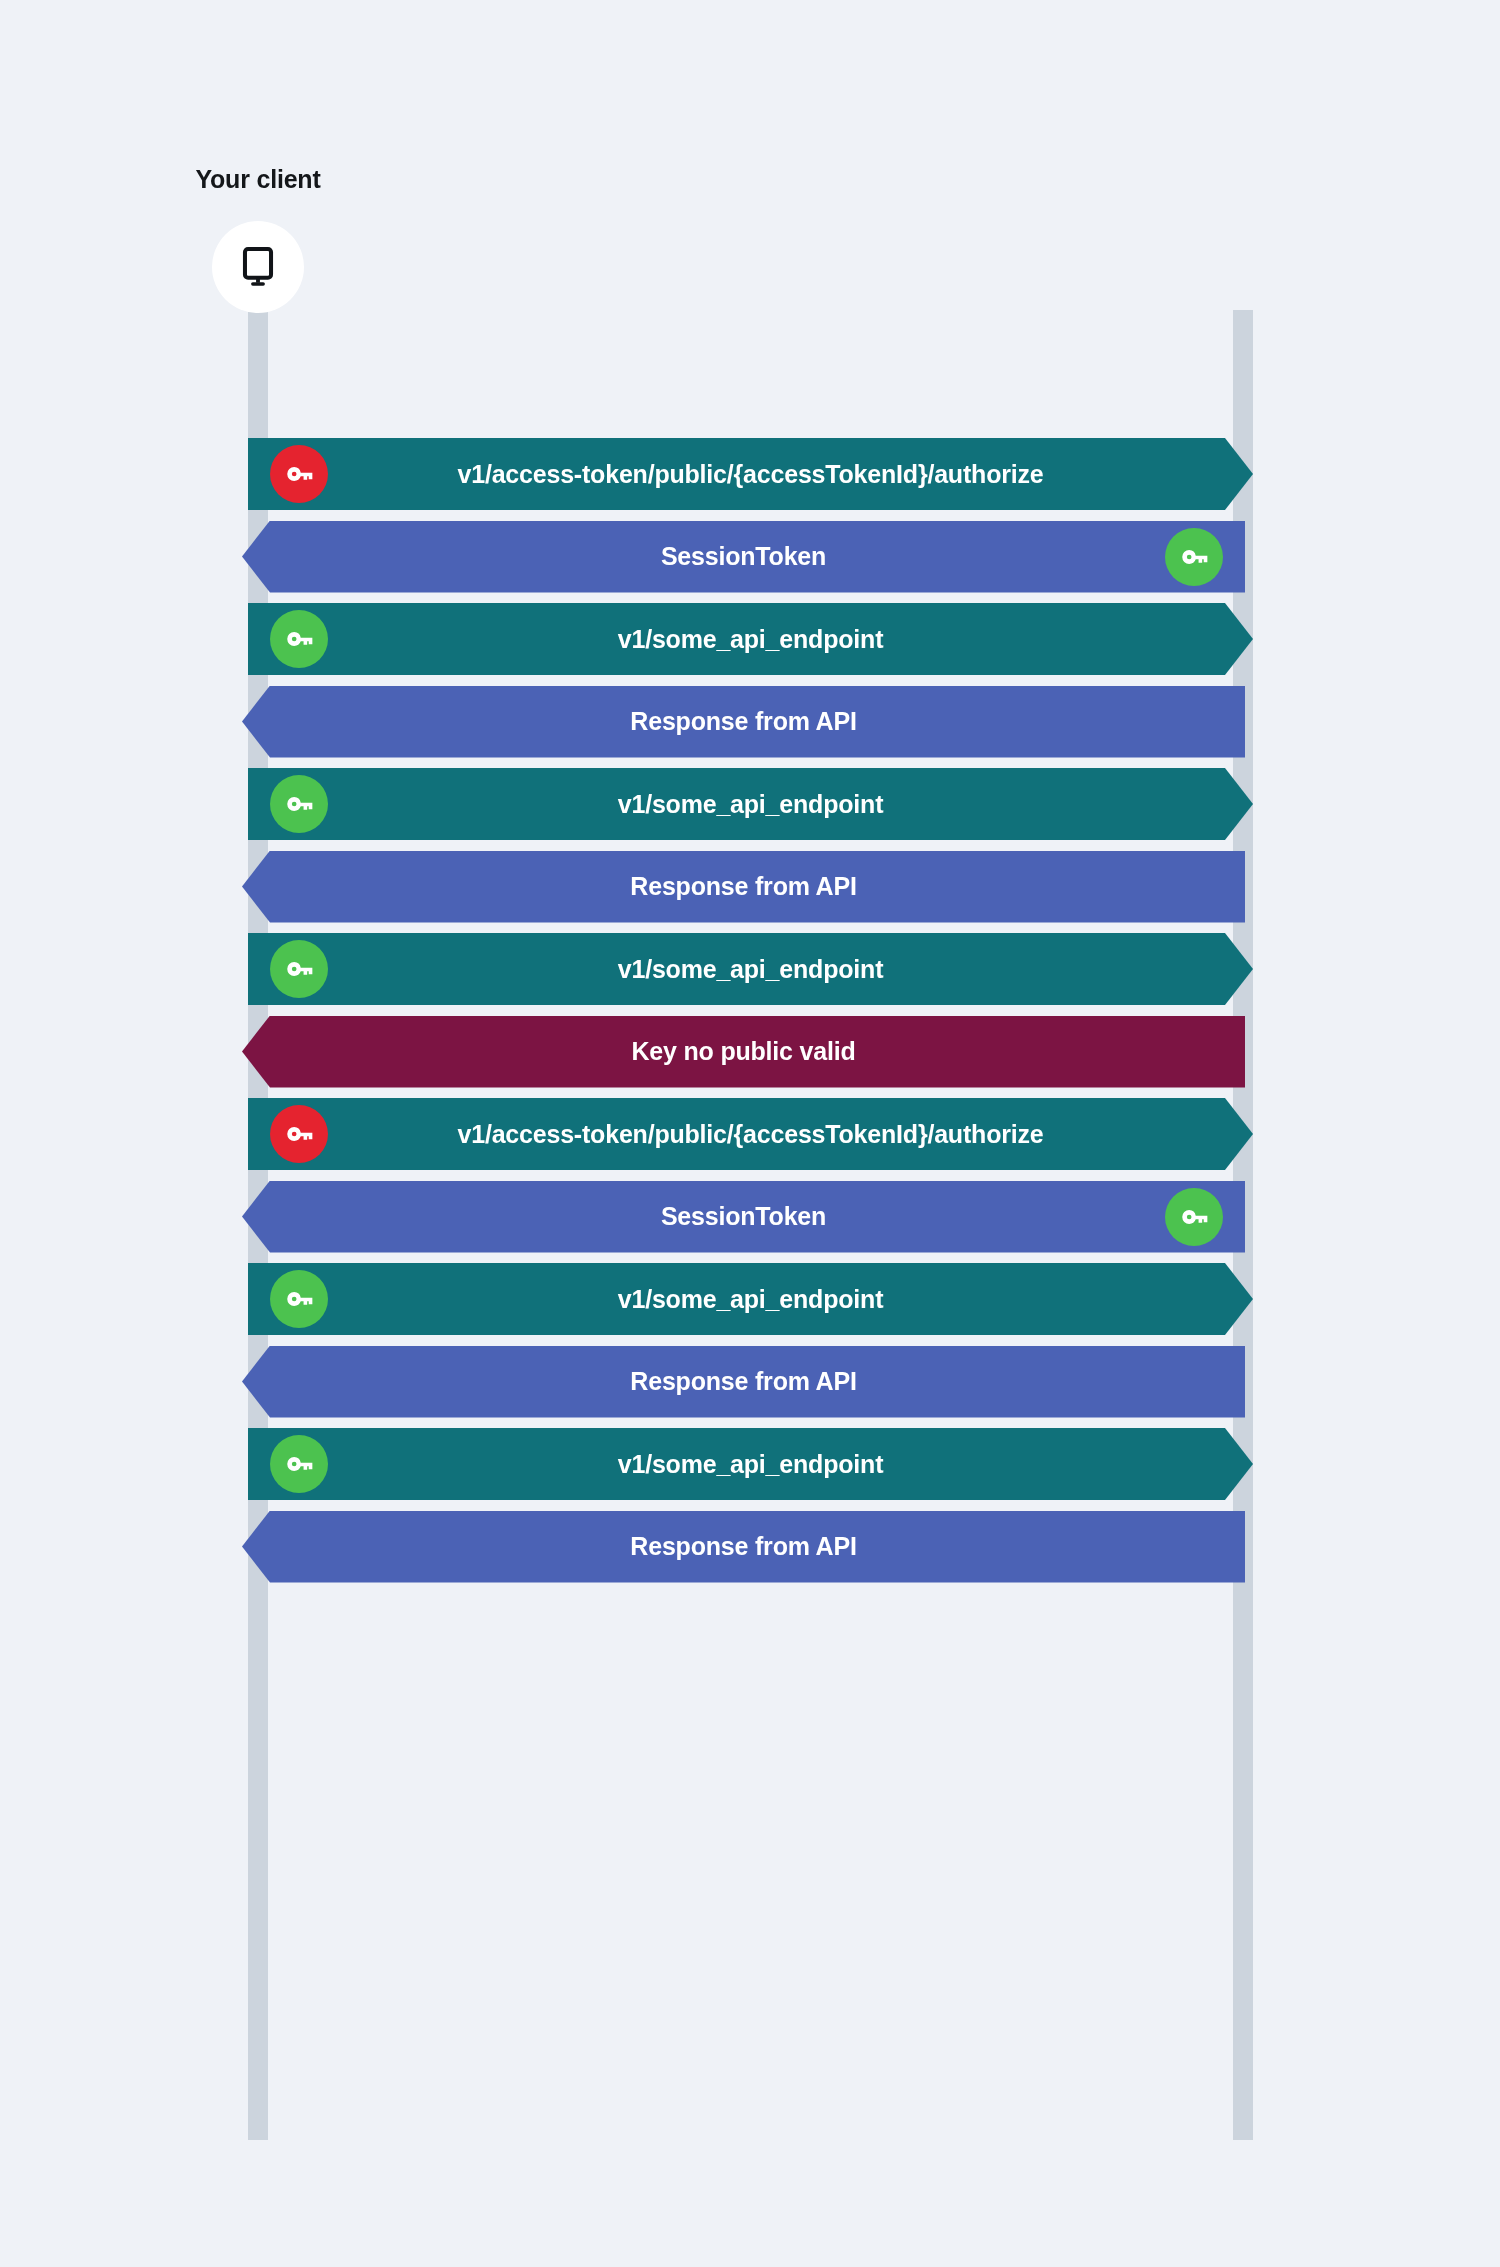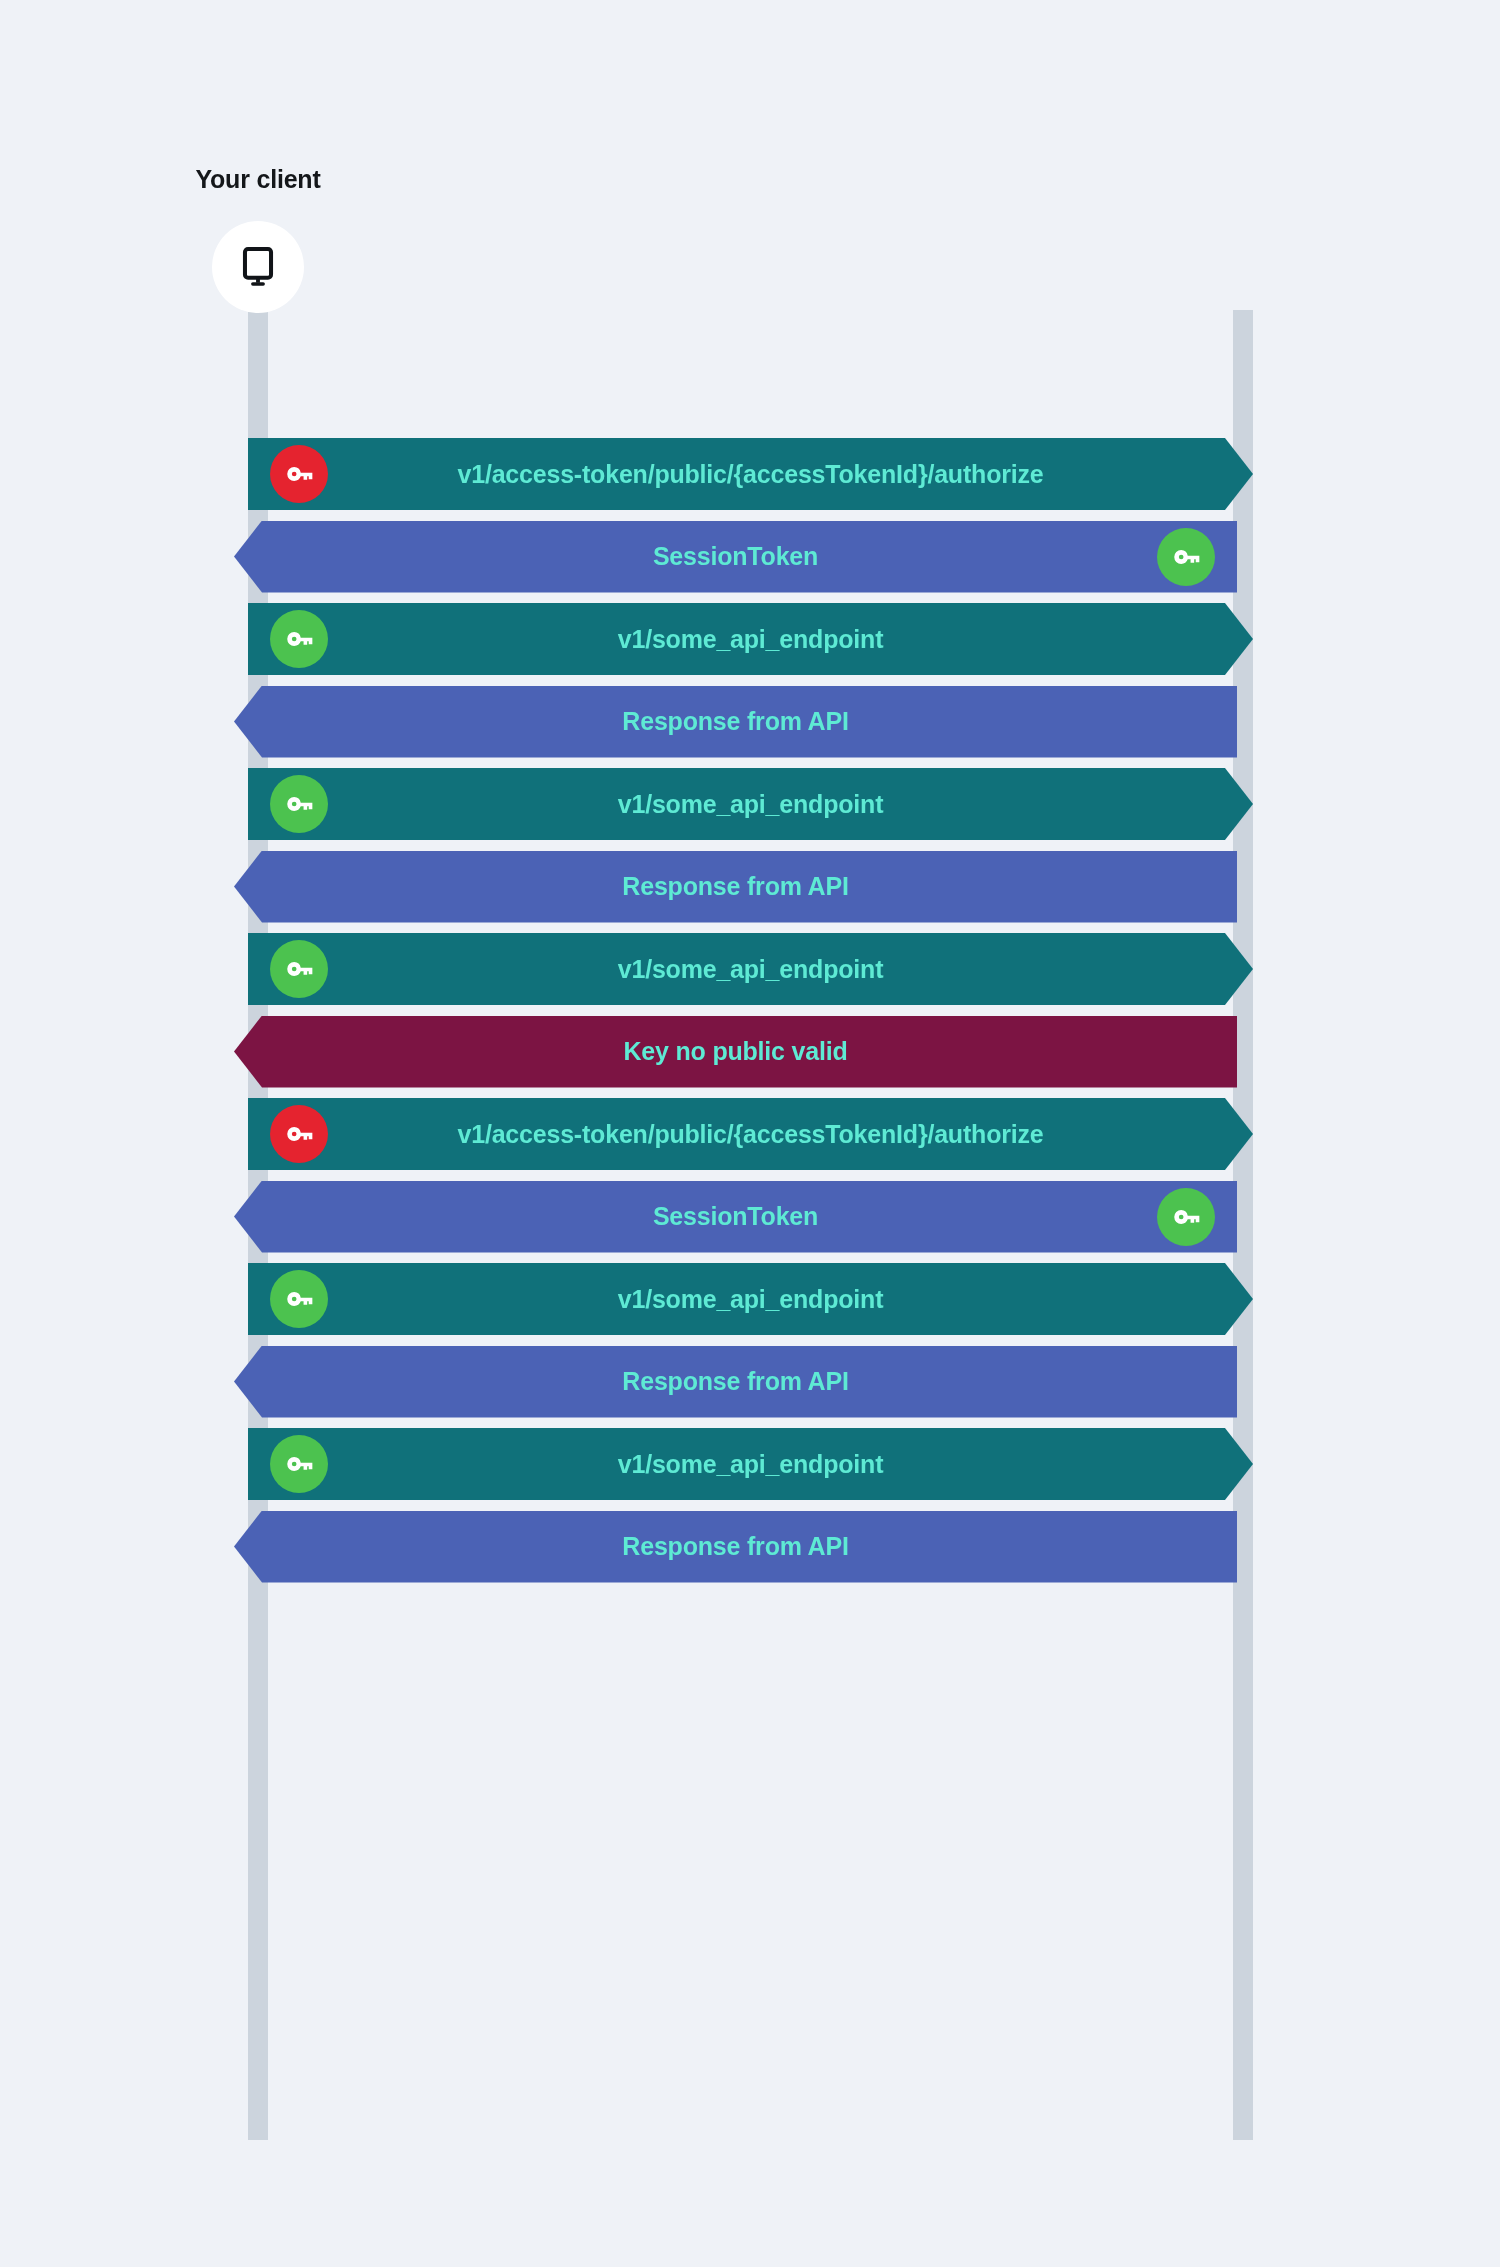--- a/index.html
+++ b/index.html
@@ -82,31 +82,31 @@
 
   
   .arrow.to-right {
     left: 248px;
     width: 1005px;
     clip-path: polygon(0 0, calc(100% - 28px) 0, 100% 50%, calc(100% - 28px) 100%, 0 100%);
   }
 
   
   .arrow.to-left {
-    left: 234px;
+    left: 242px;
     width: 1003px;
     clip-path: polygon(28px 0, 100% 0, 100% 100%, 28px 100%, 0 50%);
   }
 
   .arrow-text {
     position: absolute;
     left: 0;
     right: 0;
     text-align: center;
-    color: #5eead4;
+    color: #ffffff;
     font-size: 25px;
     font-weight: bold;
     letter-spacing: -0.2px;
     white-space: nowrap;
     pointer-events: none;
   }
 
   
   .badge {
     position: absolute;

